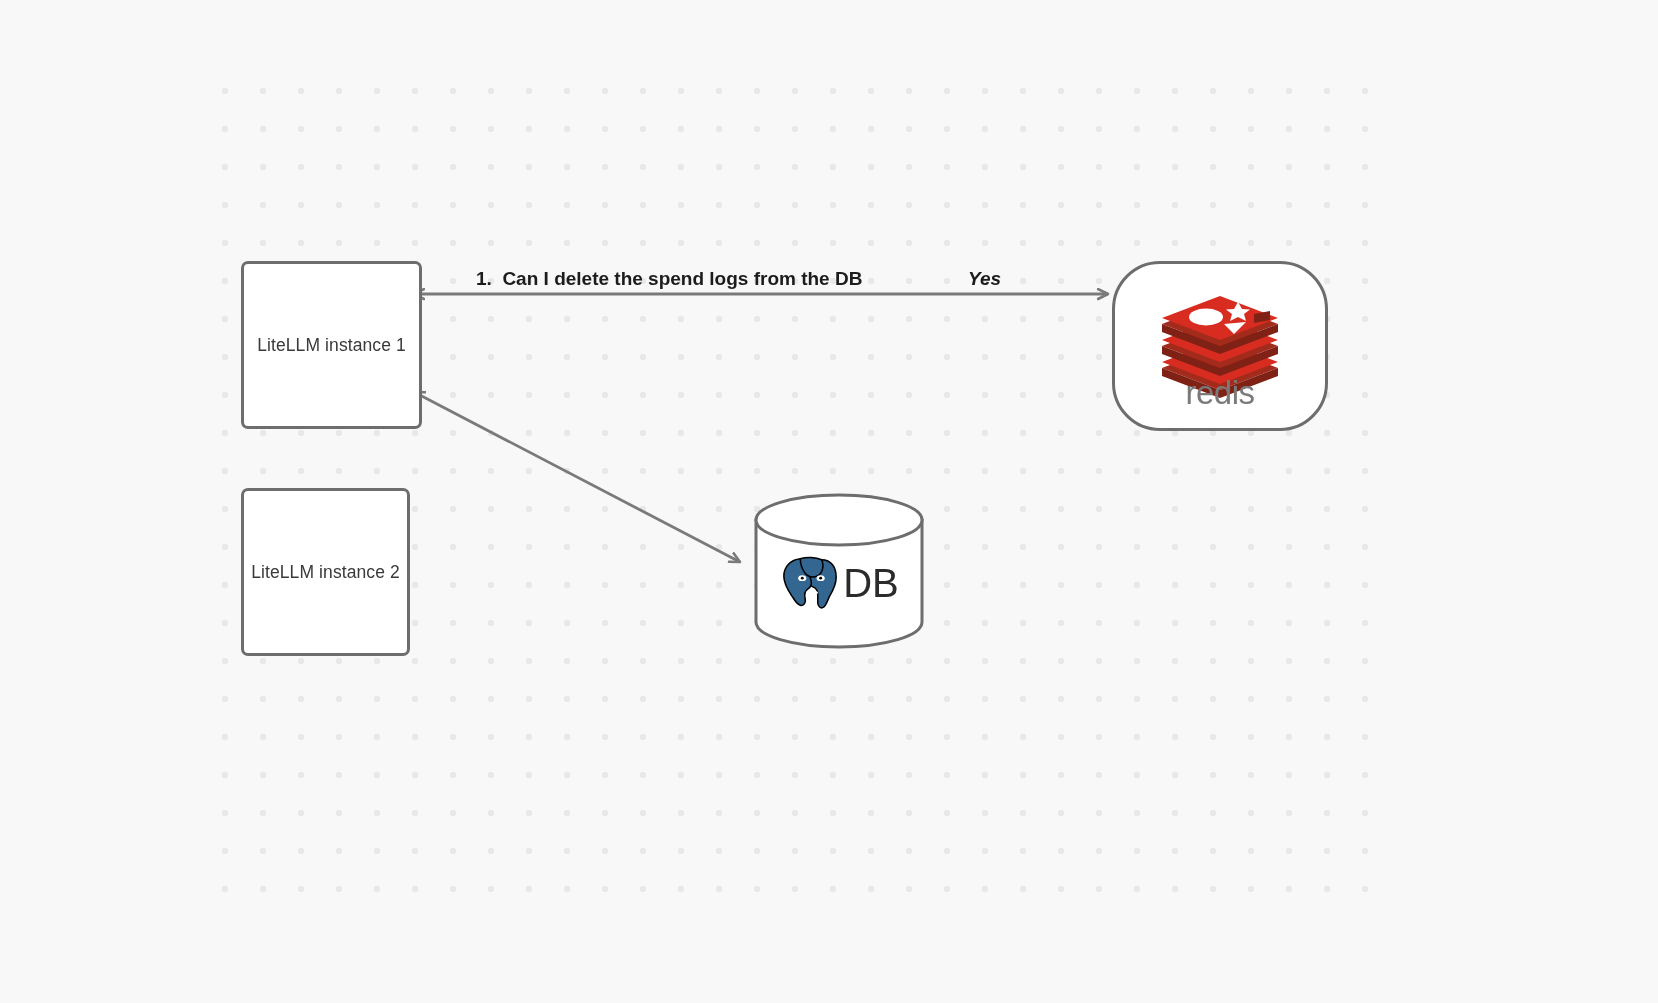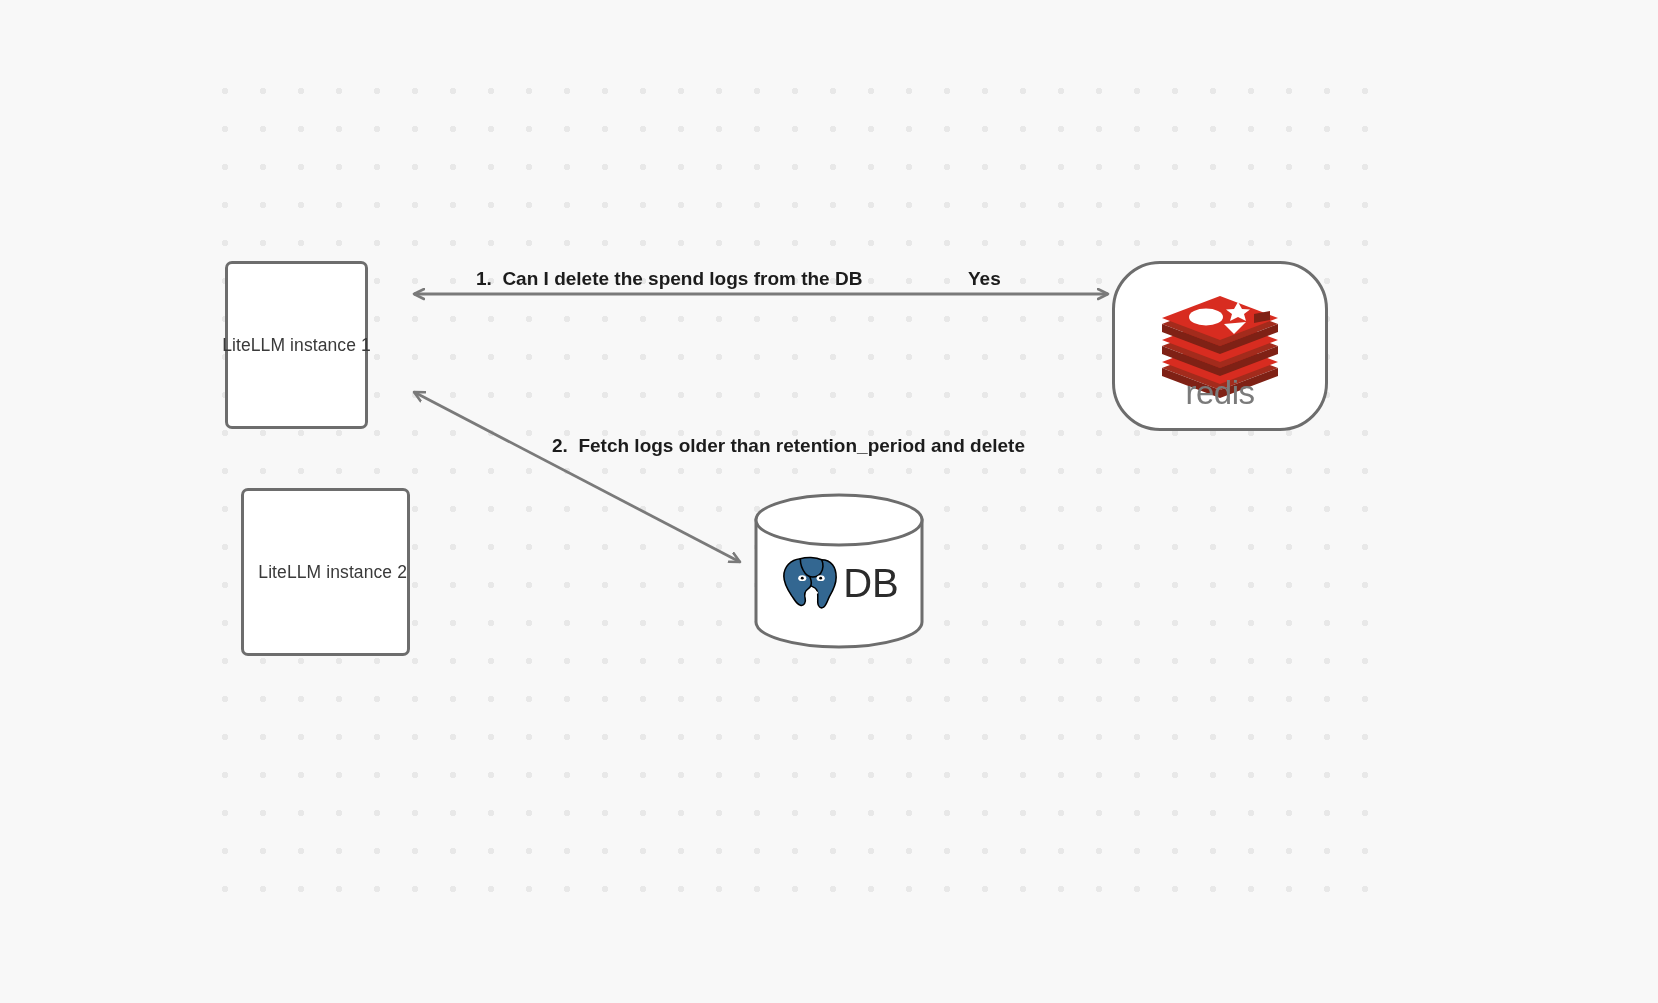--- a/index.html
+++ b/index.html
@@ -39,22 +39,22 @@
     align-items: center;
     justify-content: center;
   }
   .node-label {
     font-size: 17.5px;
     color: #3a3a3a;
     font-family: "Liberation Sans", sans-serif;
     letter-spacing: 0.1px;
     white-space: nowrap;
   }
-  #node-litellm-1 { left: 225px; top: 261px; width: 143px; height: 168px; }
-  #node-litellm-2 { left: 241px; top: 488px; width: 169px; height: 168px; justify-content: flex-end; }
+  #node-litellm-1 { left: 241px; top: 261px; width: 181px; height: 168px; }
+  #node-litellm-2 { left: 241px; top: 488px; width: 169px; height: 168px; }
   #node-litellm-3 { left: 241px; top: 715px; width: 169px; height: 168px; }
 
   
   #node-redis {
     position: absolute;
     left: 1112px; top: 261px;
     width: 216px; height: 170px;
     background: #ffffff;
     border: 3px solid #6d6d6d;
     border-radius: 48px;
@@ -95,21 +95,21 @@
   .edge-label {
     position: absolute;
     font-size: 19px;
     font-weight: bold;
     color: #1c1c1c;
     font-family: "Liberation Sans", sans-serif;
     white-space: pre;
     background: rgba(248,248,248,0.0);
   }
   #edge-label-1 { left: 476px; top: 268px; }
-  #edge-label-1b { left: 968px; top: 268px; }
+  #edge-label-1b { left: 968px; top: 268px; font-style: italic; }
   #edge-label-2 { left: 552px; top: 435px; }
 </style>
 </head>
 <body>
 
 <div id="canvas">
 
   <div id="dot-grid"></div>
 
   <svg id="edges" viewBox="0 0 1658 1003">
@@ -128,21 +128,20 @@
 
     <g>
       <line x1="414" y1="392" x2="740" y2="562" stroke="#7a7a7a" stroke-width="2.8" marker-start="url(#arrow-open-left)" marker-end="url(#arrow-open-right)"></line>
     </g>
   </svg>
 
   <div class="edge-label" id="edge-label-1">1.  Can I delete the spend logs from the DB</div>
 
   <div class="edge-label" id="edge-label-1b">Yes</div>
 
-  <div class="edge-label" id="edge-label-2">2.  Fetch logs older than retention_period and delete</div>
 
   <div class="node-box" id="node-litellm-1">
     <span class="node-label">LiteLLM instance 1</span>
   </div>
 
   <div class="node-box" id="node-litellm-2">
     <span class="node-label">LiteLLM instance 2</span>
   </div>
 
 

